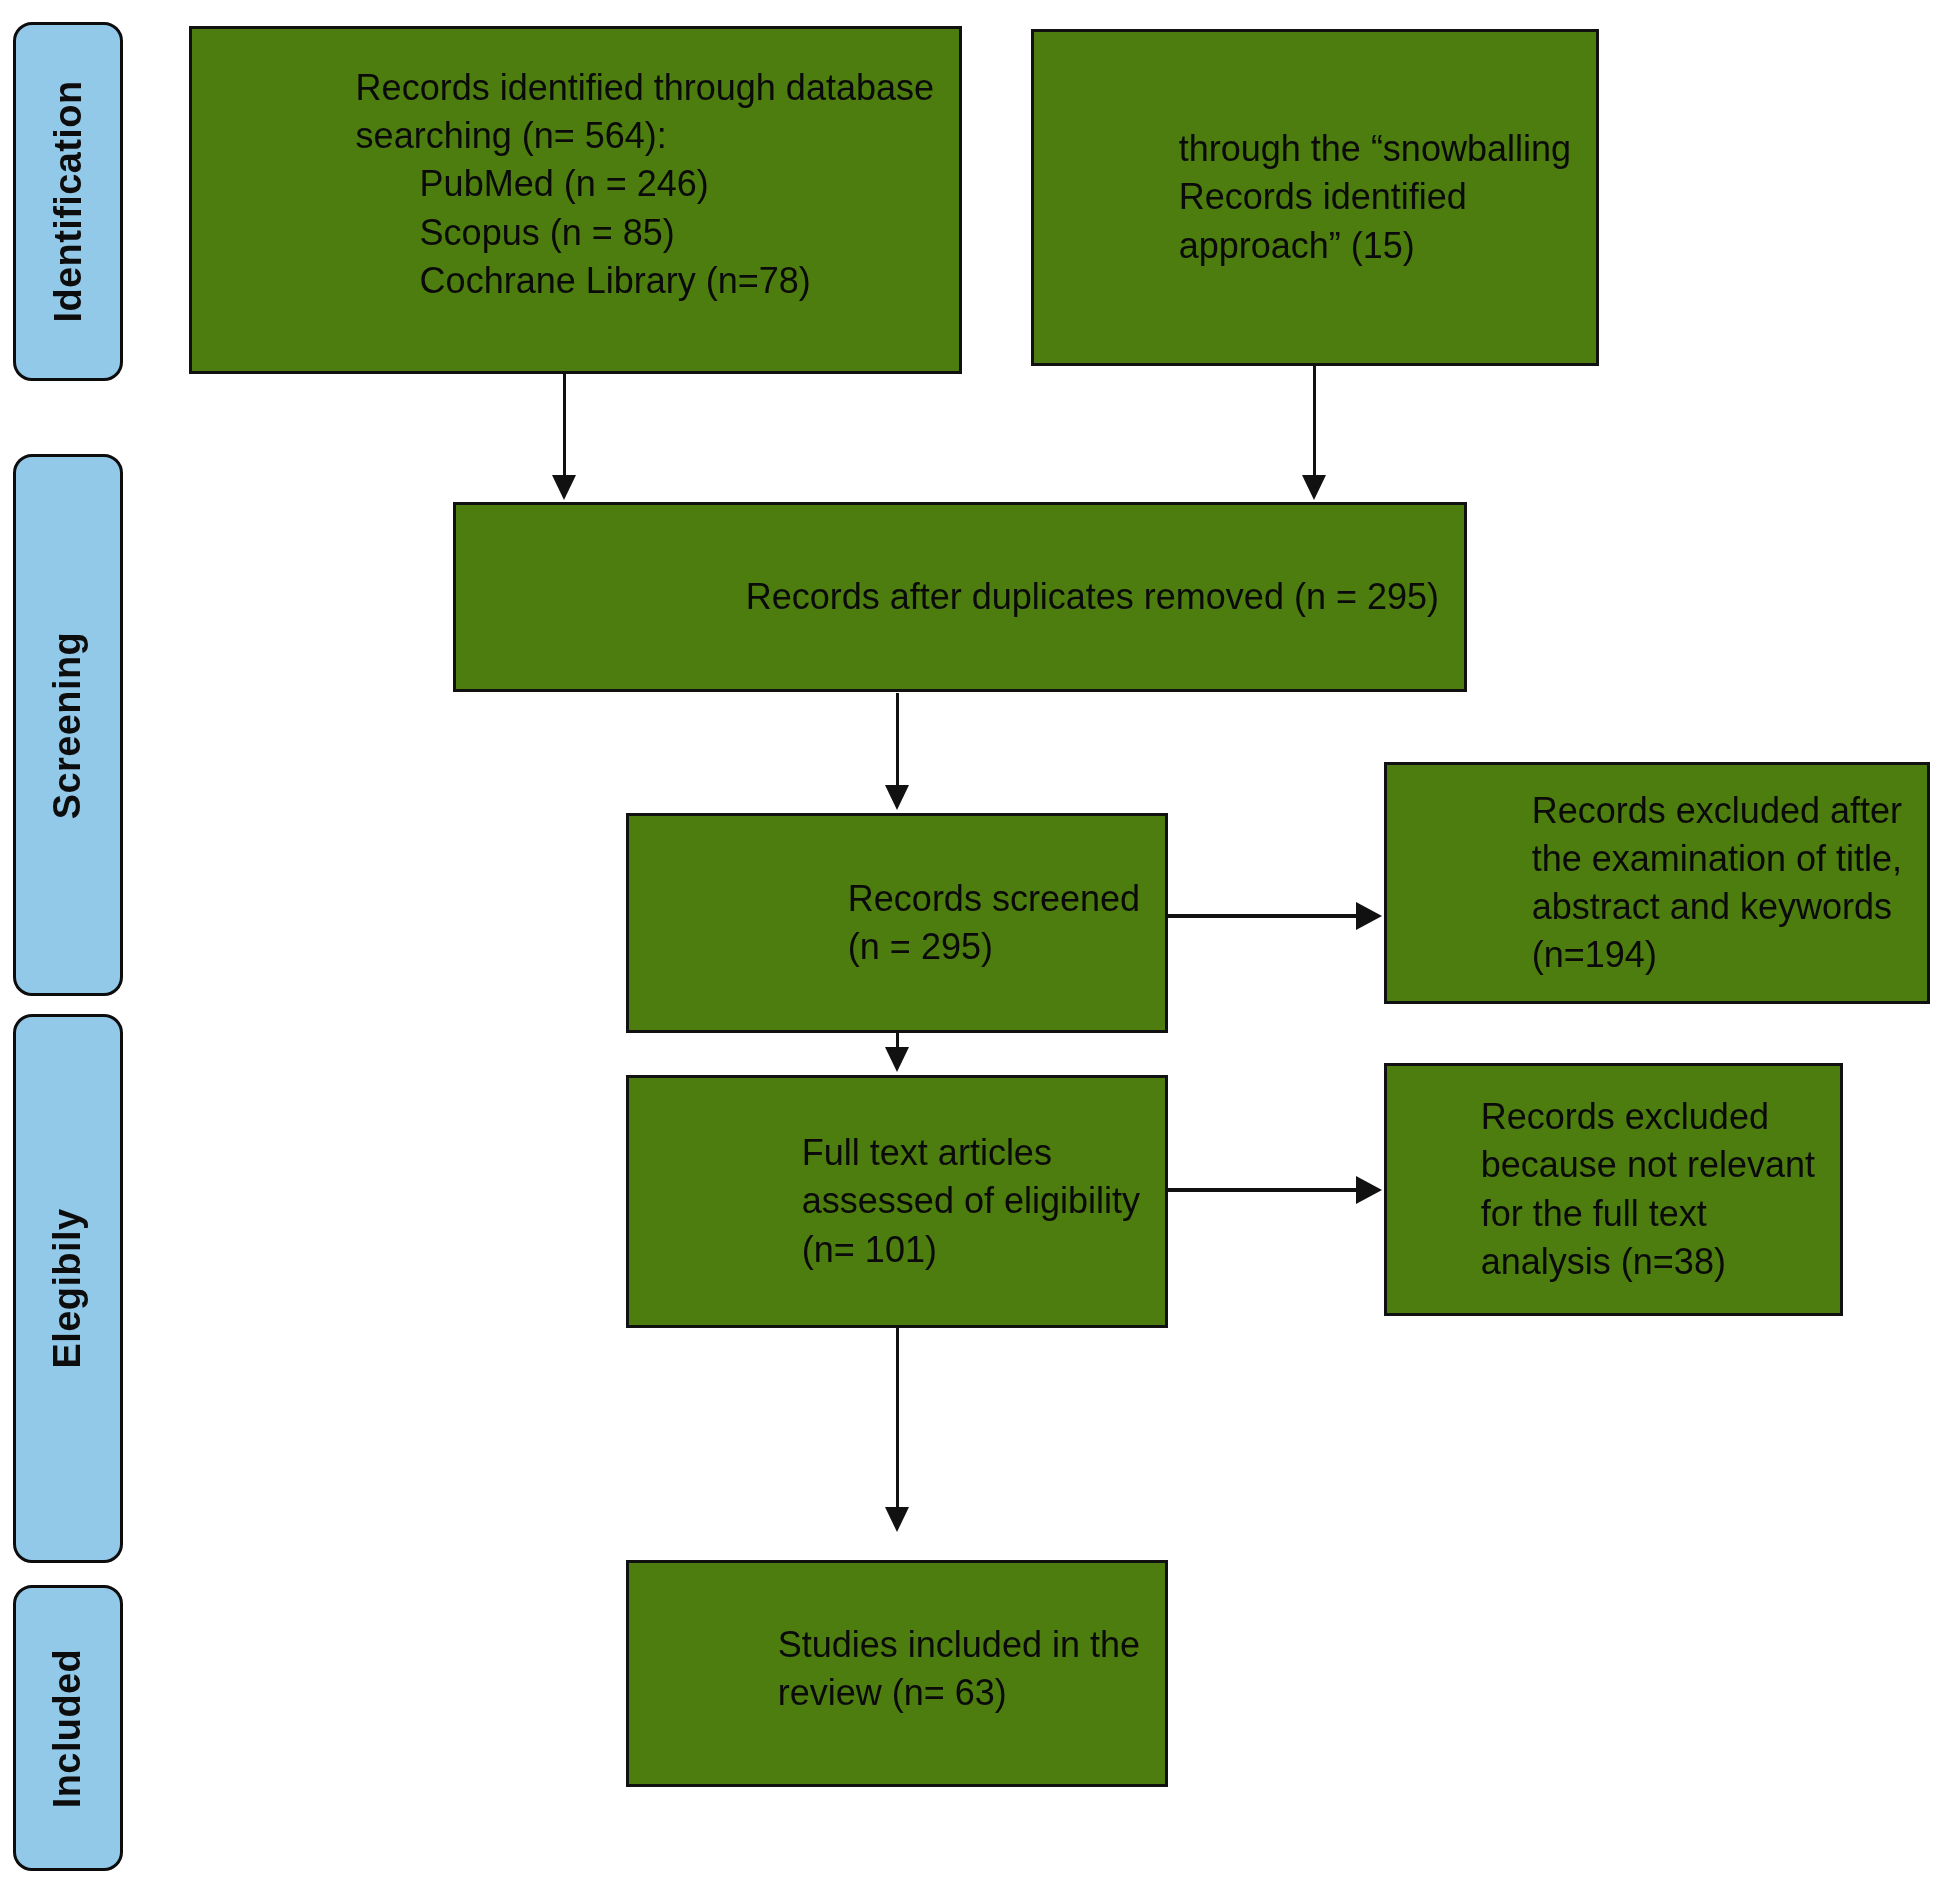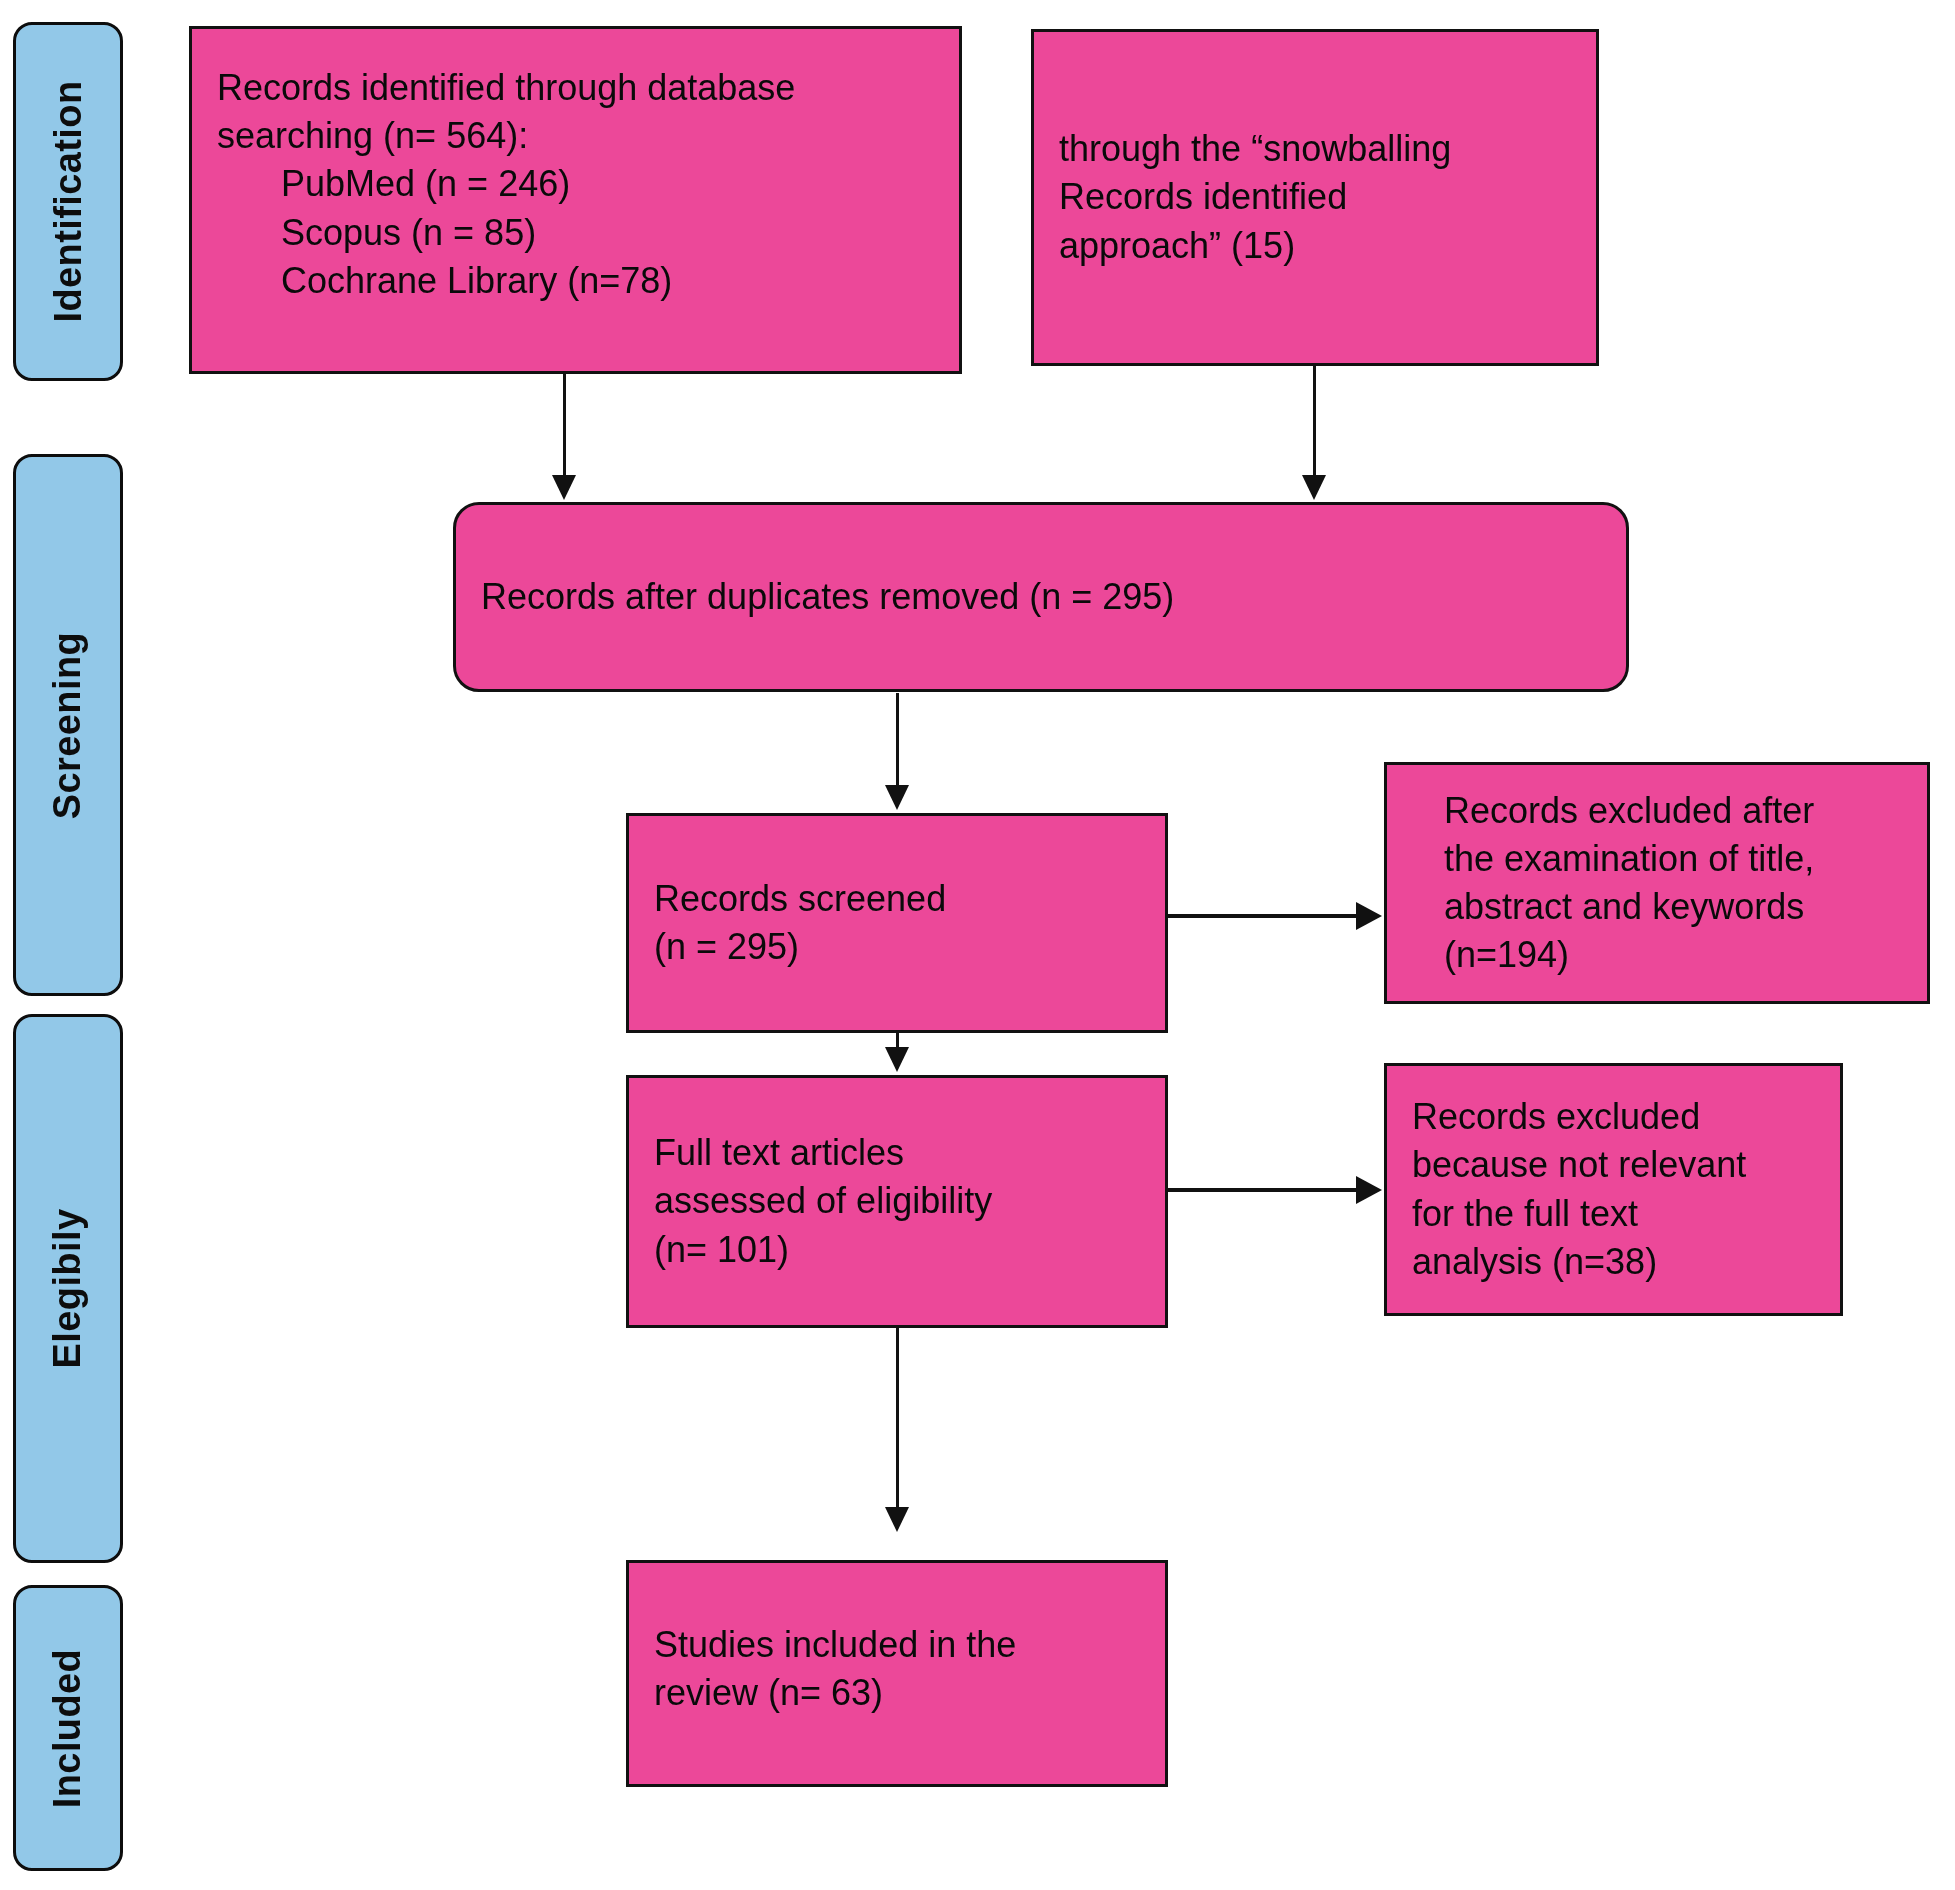--- a/index.html
+++ b/index.html
@@ -41,43 +41,44 @@
   }
 
   #stage-identification { left: 13px;  top: 22px;   width: 110px; height: 359px; }
   #stage-screening      { left: 13px;  top: 454px;  width: 110px; height: 542px; }
   #stage-eligibility    { left: 13px;  top: 1014px; width: 110px; height: 549px; }
   #stage-included       { left: 13px;  top: 1585px; width: 110px; height: 286px; }
 
   
   .flow-box {
     position: absolute;
-    background: #ec4899;
+    background: #4d7c0f;
     border: 3.7px solid #111111;
     display: flex;
     flex-direction: column;
     justify-content: center;
+    align-items: flex-end;
   }
   .flow-box .box-lines {
     padding: 0 25px;
   }
   .flow-box .line {
     font-size: 36px;
     line-height: 1.34;
     color: #0a0a0a;
     white-space: pre;
     font-family: "Liberation Sans", sans-serif;
   }
   .flow-box .line.indent {
     padding-left: 64px;
   }
 
   #box-db          { left: 189px;  top: 26px;   width: 773px; height: 348px; }
   #box-snowball    { left: 1031px; top: 29px;   width: 568px;  height: 337px; }
-  #box-dedup       { left: 453px;  top: 502px;  width: 1176px; height: 190px; border-radius: 26px; }
+  #box-dedup       { left: 453px;  top: 502px;  width: 1014px; height: 190px; }
   #box-screened    { left: 626px;  top: 813px; width: 542px;  height: 220px; }
   #box-excl-title  { left: 1384px; top: 762px; width: 546px;  height: 242px; padding-left: 32px; }
   #box-fulltext    { left: 626px;  top: 1075px; width: 542px;  height: 253px; }
   #box-excl-full   { left: 1384px; top: 1063px; width: 459px;  height: 253px; }
   #box-included    { left: 626px;  top: 1560px; width: 542px;  height: 227px; }
 
   
   #box-db          { justify-content: flex-start; padding-top: 35px; }
   #box-snowball    { justify-content: center; }
   #box-screened    { justify-content: center; }

